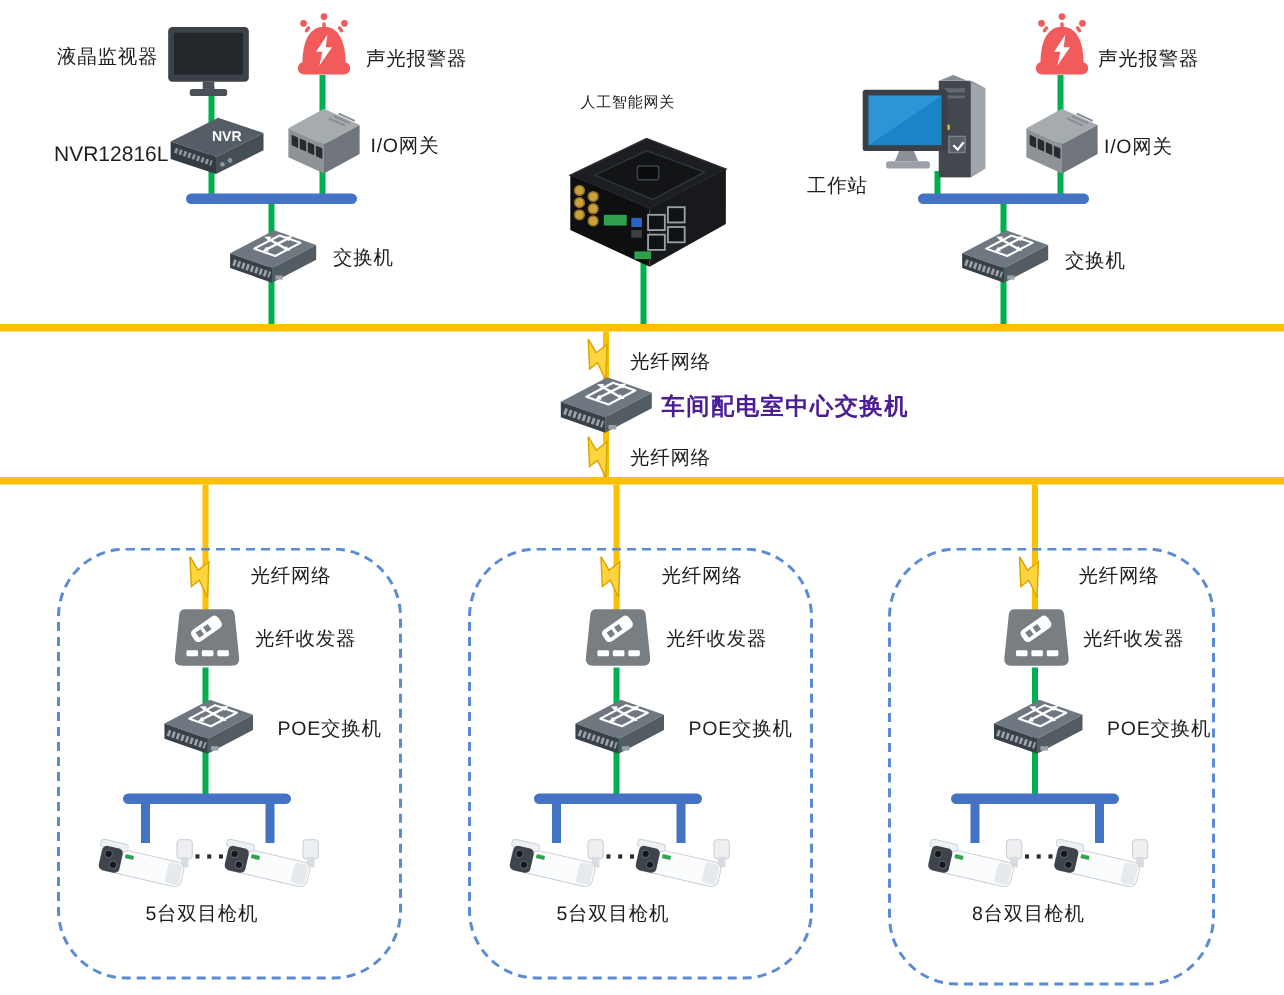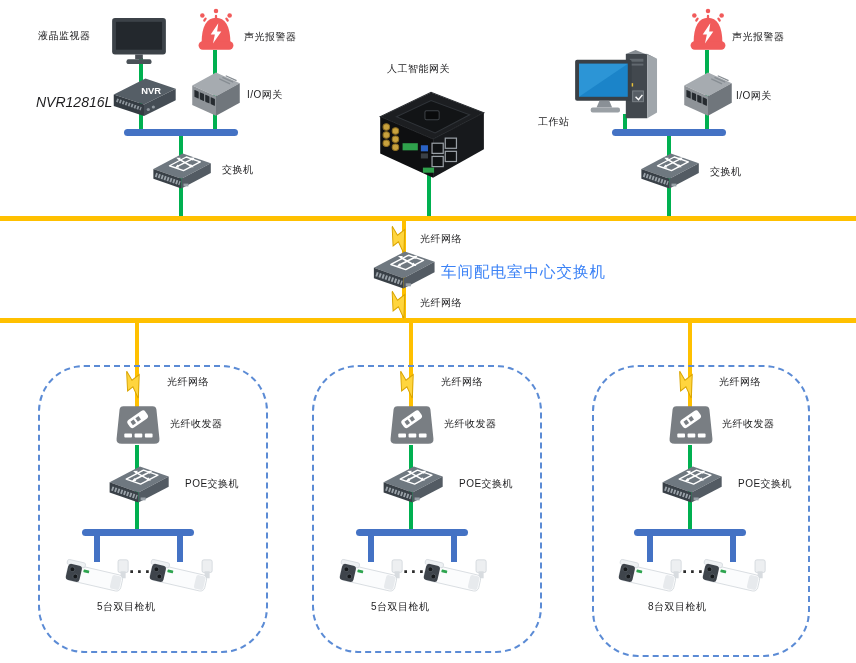--- a/index.html
+++ b/index.html
@@ -1,25 +1,25 @@
 <!DOCTYPE html>
 <html><head>
 <meta charset="utf-8">
 <style>
   html,body{margin:0;padding:0;background:#ffffff;}
   #canvas{
     position:relative;width:856px;height:663px;background:#ffffff;overflow:hidden;
     font-family:"Liberation Sans","DejaVu Sans",sans-serif;
   }
   .label{
-    position:absolute;font-size:10px;color:#1d1d1f;white-space:nowrap;
+    position:absolute;font-size:13px;color:#1d1d1f;white-space:nowrap;
     letter-spacing:0.5px;line-height:1.2;
   }
-  .label.model{font-size:14px;letter-spacing:0;font-style:italic;}
-  .label.bold-big{font-size:15.5px;font-weight:400;letter-spacing:1px;color:#3b82f6;}
+  .label.model{font-size:14px;letter-spacing:0;}
+  .label.bold-big{font-size:15.5px;font-weight:700;letter-spacing:1px;color:#4c1d95;}
   .vgreen{position:absolute;width:4px;background:#00B050;}
   .vyellow{position:absolute;width:4px;background:#FFC000;}
   .bus-yellow{position:absolute;left:0;width:856px;height:5px;background:#FFC000;}
   .bus-blue{position:absolute;height:7px;background:#4472C4;border-radius:3.5px;}
   .bdrop{position:absolute;width:6px;background:#4472C4;}
   .zone-box{
     position:absolute;border:2px dashed #5B8BD5;border-radius:46px;
     background:transparent;
   }
   .dev{position:absolute;}

